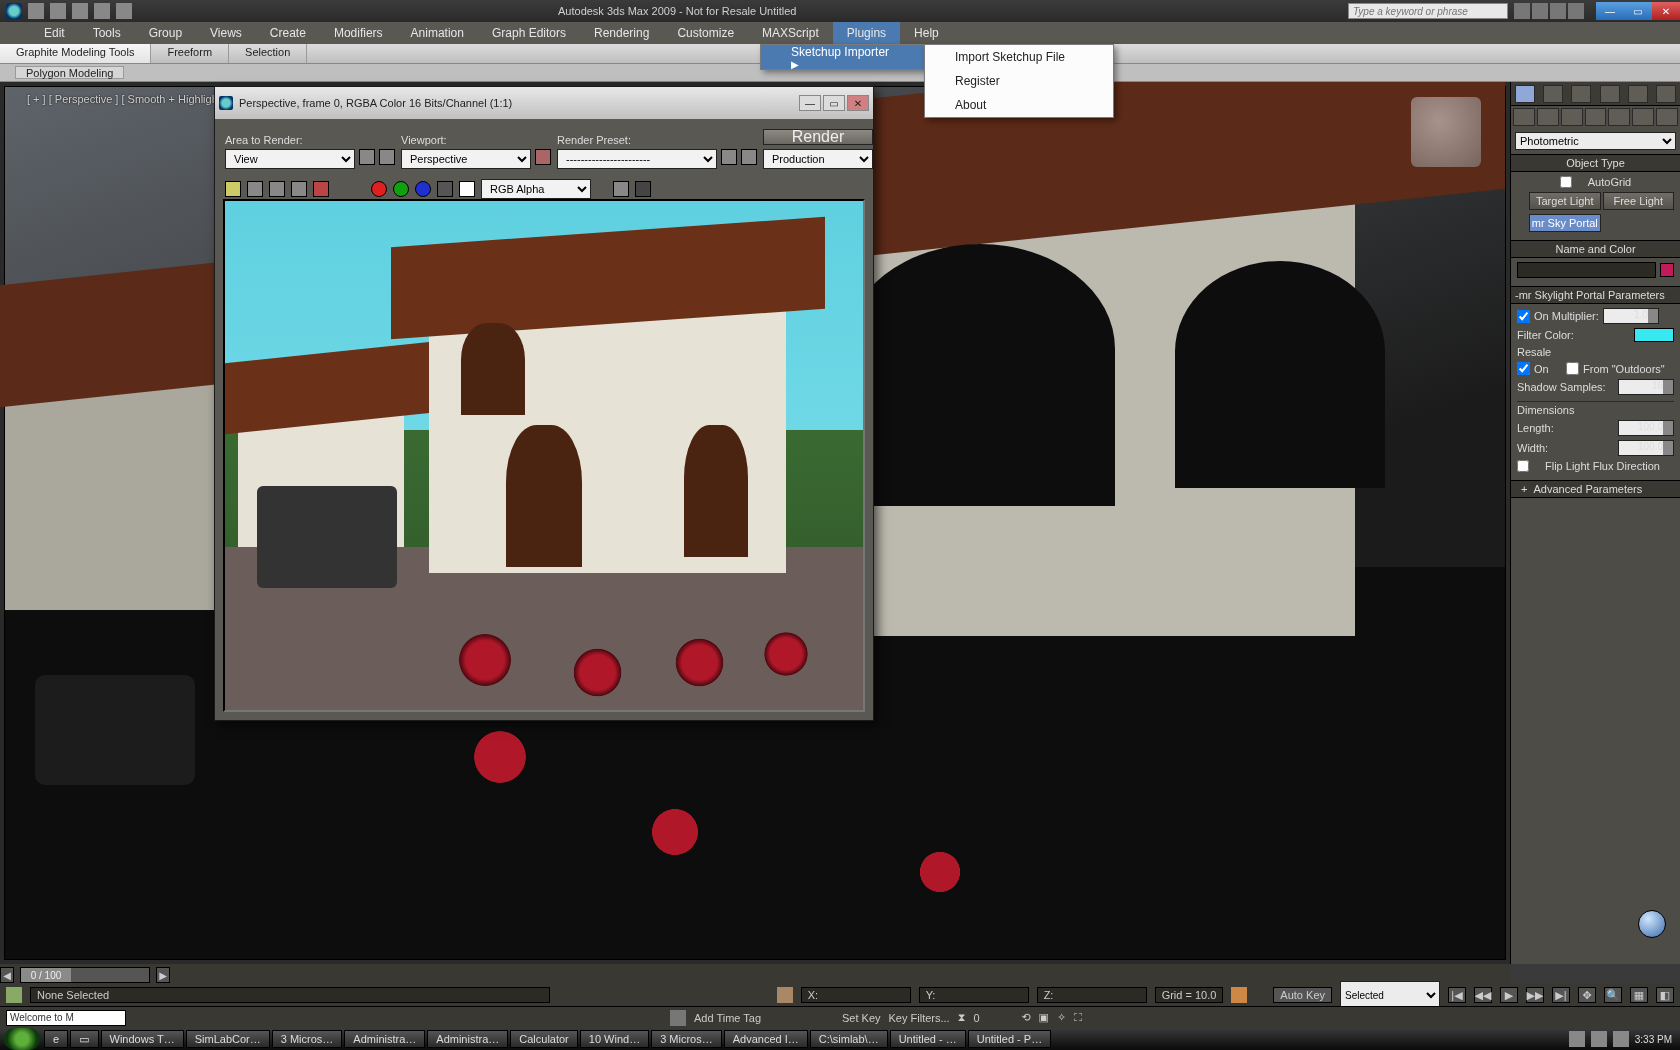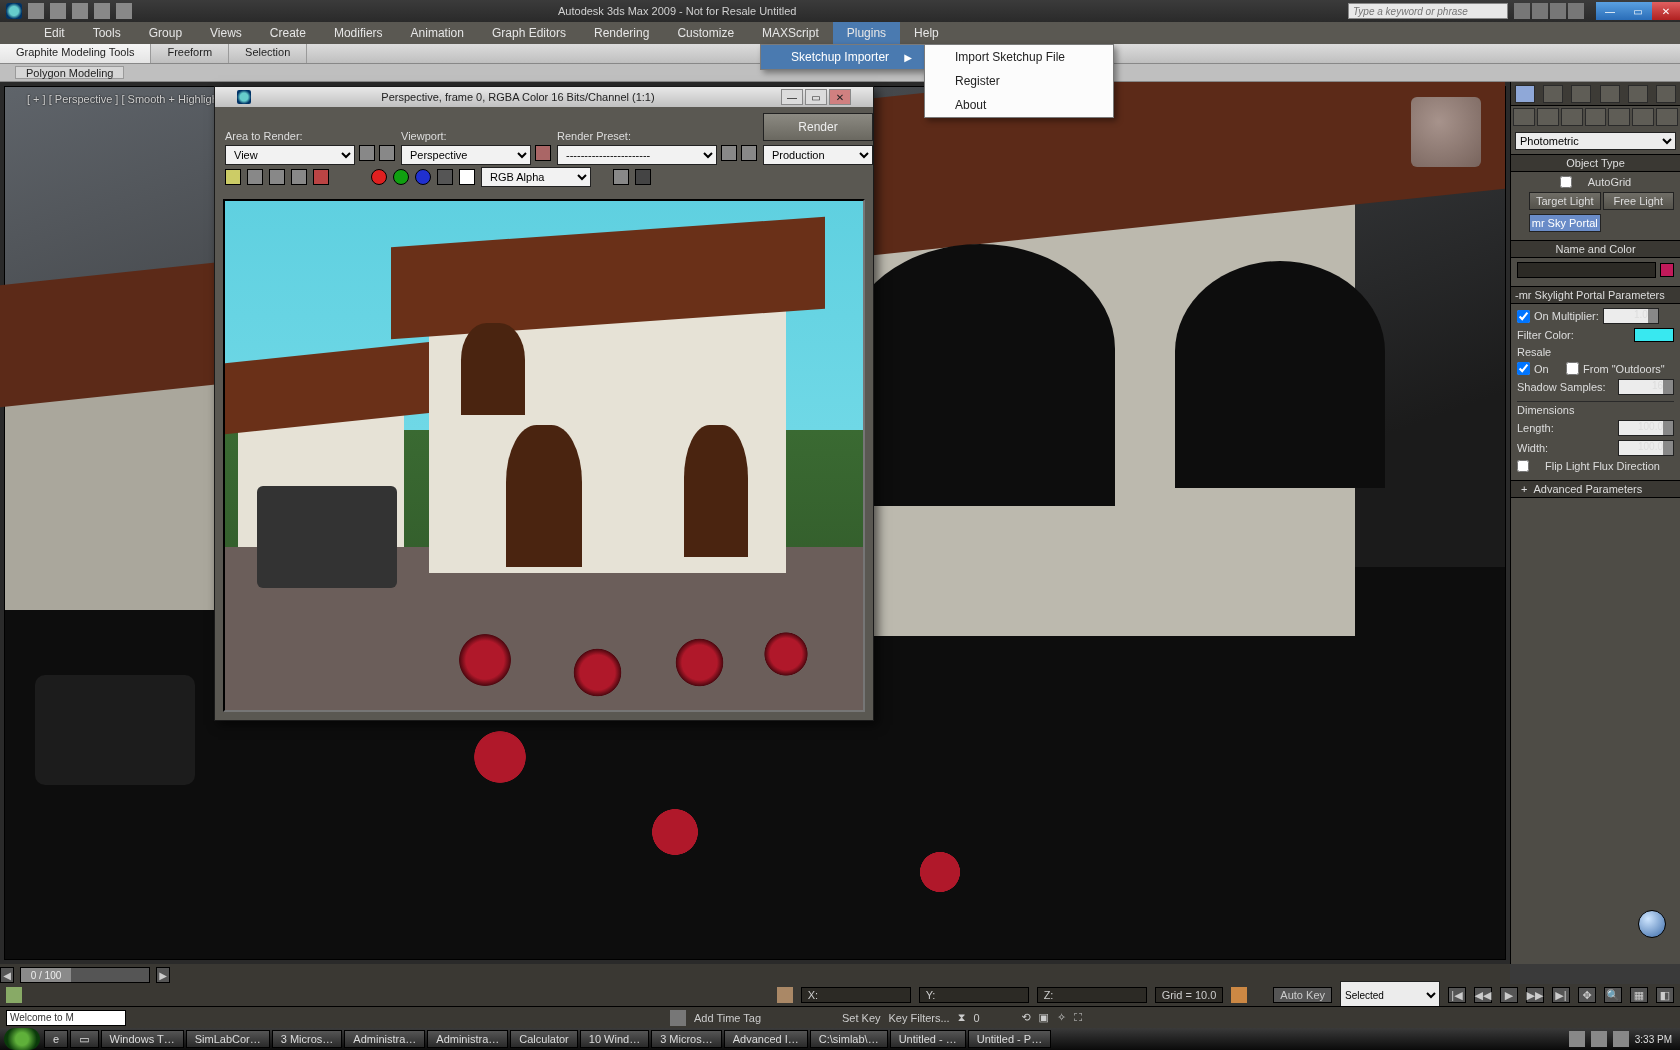--- a/index.html
+++ b/index.html
@@ -24,49 +24,49 @@
 
 
 .ribbon-tabs{height:20px;background:linear-gradient(#dcdcdc,#bfbfbf);display:flex;font-size:11px;border-bottom:1px solid #888;}
 .ribbon-tabs .tab{padding:2px 16px;border-right:1px solid #9a9a9a;color:#222;}
 .ribbon-tabs .tab.sel{background:linear-gradient(#f6f6f6,#e4e4e4);}
 .subribbon{height:18px;background:#bfbfbf;font-size:11px;color:#222;padding:2px 8px;border-bottom:1px solid #888;display:flex;}
 .subribbon span{background:#d6d6d6;border:1px solid #9a9a9a;padding:0 10px;margin-left:7px;}
 
 
 .submenu1{position:absolute; left:760px; top:44px; width:165px; background:#ededed; border:1px solid #7a7a7a; box-shadow:3px 3px 6px rgba(0,0,0,.4); font-size:12px; color:#222; z-index:50;}
-.submenu1 .row{height:24px; display:flex; align-items:center; padding:0 12px 0 30px; justify-content:space-between;}
+.submenu1 .row{height:24px; display:flex; padding:0 12px 0 30px; justify-content:space-between;flex-direction:column;}
 .submenu1 .row.hover{background:#4a7ab0;color:#fff;}
 .submenu1 .row .arrow{font-size:10px;}
 .submenu2{position:absolute; left:924px; top:44px; width:190px; background:#fcfcfc; border:1px solid #7a7a7a; box-shadow:3px 3px 6px rgba(0,0,0,.4); font-size:12px; color:#222; z-index:51;}
 .submenu2 .row{height:24px; display:flex; align-items:center; padding:0 12px 0 30px;}
 
 
 .workarea{position:absolute; left:0; top:82px; right:170px; bottom:86px; background:#2a2a2a; overflow:hidden;}
 .viewport-canvas{position:absolute; inset:4px; background:linear-gradient(160deg,#5f646a 0%,#1b1b1b 60%); border:1px solid #000;}
 .viewport-label{position:absolute; left:22px; top:6px; font-size:11px; color:#cfcfcf; text-shadow:0 0 2px #000;}
 .vp-cube{position:absolute; right:24px; top:10px; width:70px; height:70px; border-radius:6px; background:radial-gradient(circle at 40% 35%,#d9d9d9,#8a8a8a); opacity:.6;}
 
 
 .house-bg{position:absolute; inset:0;}
 .house-bg .wall{position:absolute; background:#bcb9ae;}
 .house-bg .roof{position:absolute; background:#5c2a18; transform:skewY(-6deg);}
 .house-bg .dark{position:absolute; background:#0d0d0d;}
 .house-bg .flowers{position:absolute; background:radial-gradient(circle,#b0182a 40%,transparent 41%);}
 
 
 .render-win{position:absolute; left:214px; top:86px; width:660px; height:635px; background:#5a5852; border:1px solid #1a1a1a; box-shadow:4px 4px 10px rgba(0,0,0,.6); z-index:40;}
-.render-win .rw-title{height:20px;background:linear-gradient(#e8e8e8,#c0c0c0);display:flex;align-items:center;font-size:11px;color:#222;padding:0 22px;text-align:center;}
+.render-win .rw-title{height:32px;background:linear-gradient(#e8e8e8,#c0c0c0);display:flex;align-items:center;font-size:11px;color:#222;padding:0 4px;}
 .render-win .rw-title .t{flex:1;}
 .render-win .rw-title .wbtn{width:22px;height:16px;border:1px solid #888;background:#dcdcdc;margin-left:2px;display:flex;align-items:center;justify-content:center;font-size:10px;}
 .render-win .rw-title .wbtn.x{background:#d08080;}
 .render-win .rw-toolbar1{height:56px;padding:6px 10px;display:grid;grid-template-columns:170px 150px 200px 110px;gap:6px;align-items:end;font-size:11px;color:#ddd;}
 .render-win .lbl{font-size:11px;color:#ddd;margin-bottom:3px;display:block;}
 .render-win select,.render-win .sel{height:20px;background:#f2f2f2;border:1px solid #222;font-size:11px;padding:0 4px;width:100%;}
-.render-win .rbtn{height:28px;background:linear-gradient(#8c8a82,#6a6860);border:1px solid #222;color:#eee;font-size:12px;display:flex;align-items:center;justify-content:center;}
+.render-win .rbtn{height:16px;background:linear-gradient(#8c8a82,#6a6860);border:1px solid #222;color:#eee;font-size:16px;display:flex;align-items:center;justify-content:center;}
 .render-win .rw-toolbar2{height:28px;display:flex;align-items:center;gap:6px;padding:0 10px;}
 .render-win .swatch{width:16px;height:16px;border:1px solid #000;border-radius:50%;}
 .render-win .sq{width:16px;height:16px;border:1px solid #000;}
 .render-win .rw-canvas{position:absolute;left:8px;right:8px;top:112px;bottom:8px;border:2px inset #222;background:#000;overflow:hidden;}
 .rw-sky{position:absolute;inset:0;background:linear-gradient(#5fd0e0 0%,#6fd8e6 45%,#3a6a32 45%,#2d5226 100%);}
 .rw-house .wall{position:absolute;background:#e6e2d6;}
 .rw-house .roof{position:absolute;background:#6a3018;}
 .rw-house .door{position:absolute;background:#4a2410;border-radius:40% 40% 0 0;}
 .rw-house .car{position:absolute;background:#333;border-radius:6px;}
 .rw-house .drive{position:absolute;background:#6b5e5a;}
@@ -415,20 +415,21 @@
   <div class="tick">
       <span>90</span>
     </div>
   <div class="tick">
       <span>100</span>
     </div>
 </div>
 
 <div class="statusrow" style="bottom:44px">
   <span class="ico16" style="background:#8a6"></span>
+  <div class="box" style="flex:0 0 520px">None Selected</div>
   <div class="midspace"></div>
   <span class="ico16" style="background:#a86"></span>
   <div class="box coord">X:</div>
   <div class="box coord">Y:</div>
   <div class="box coord">Z:</div>
   <div class="box">Grid = 10.0</div>
   <span class="ico16" style="background:#c84"></span>
   <div style="width:10px"></div>
   <div class="akey">Auto Key</div>
   <select style="width:100px"><option>Selected</option></select>

